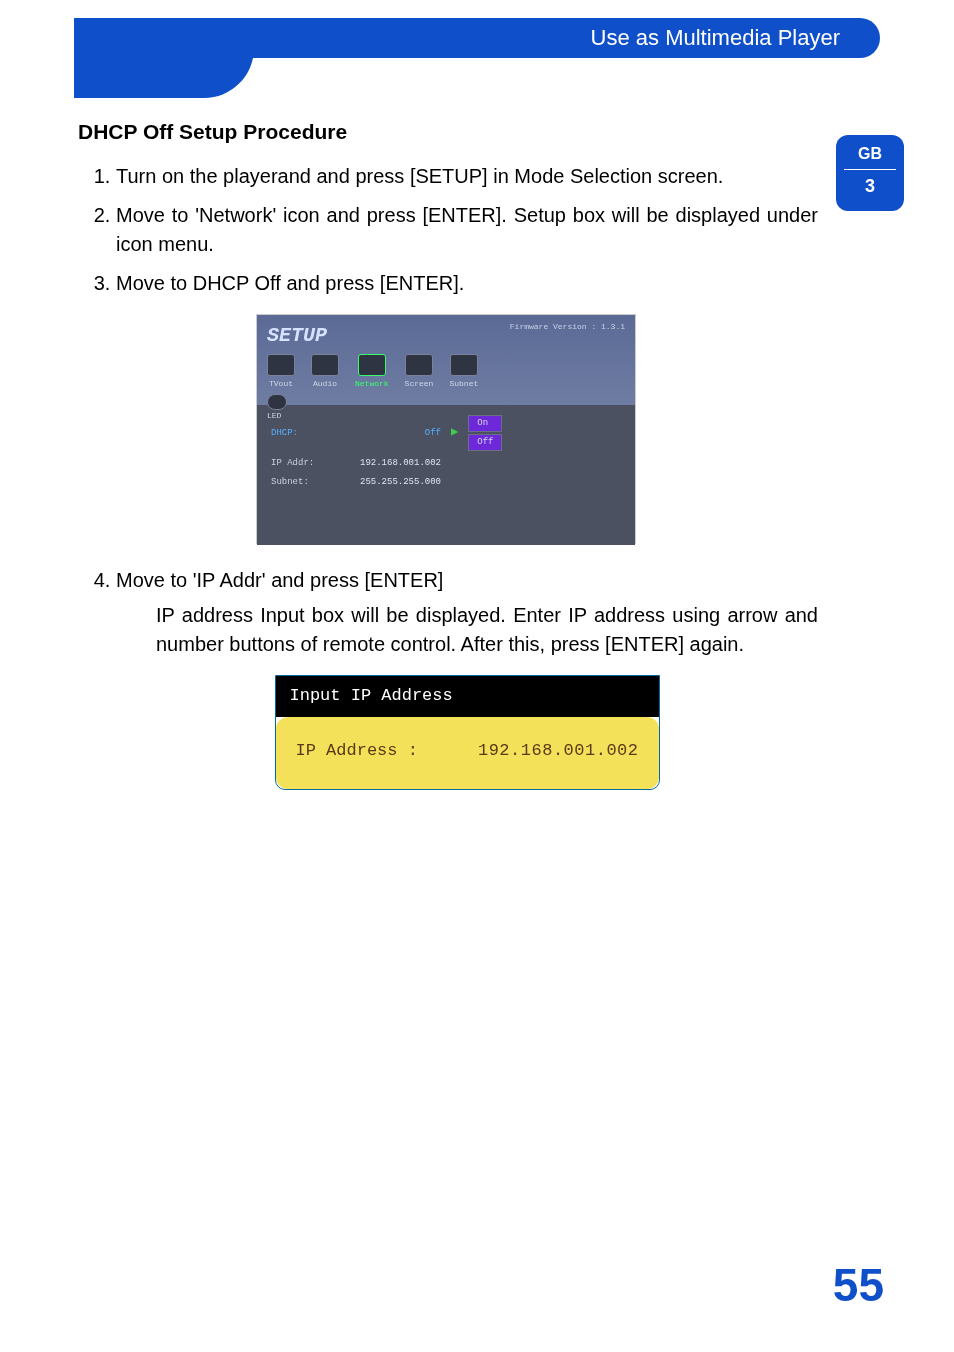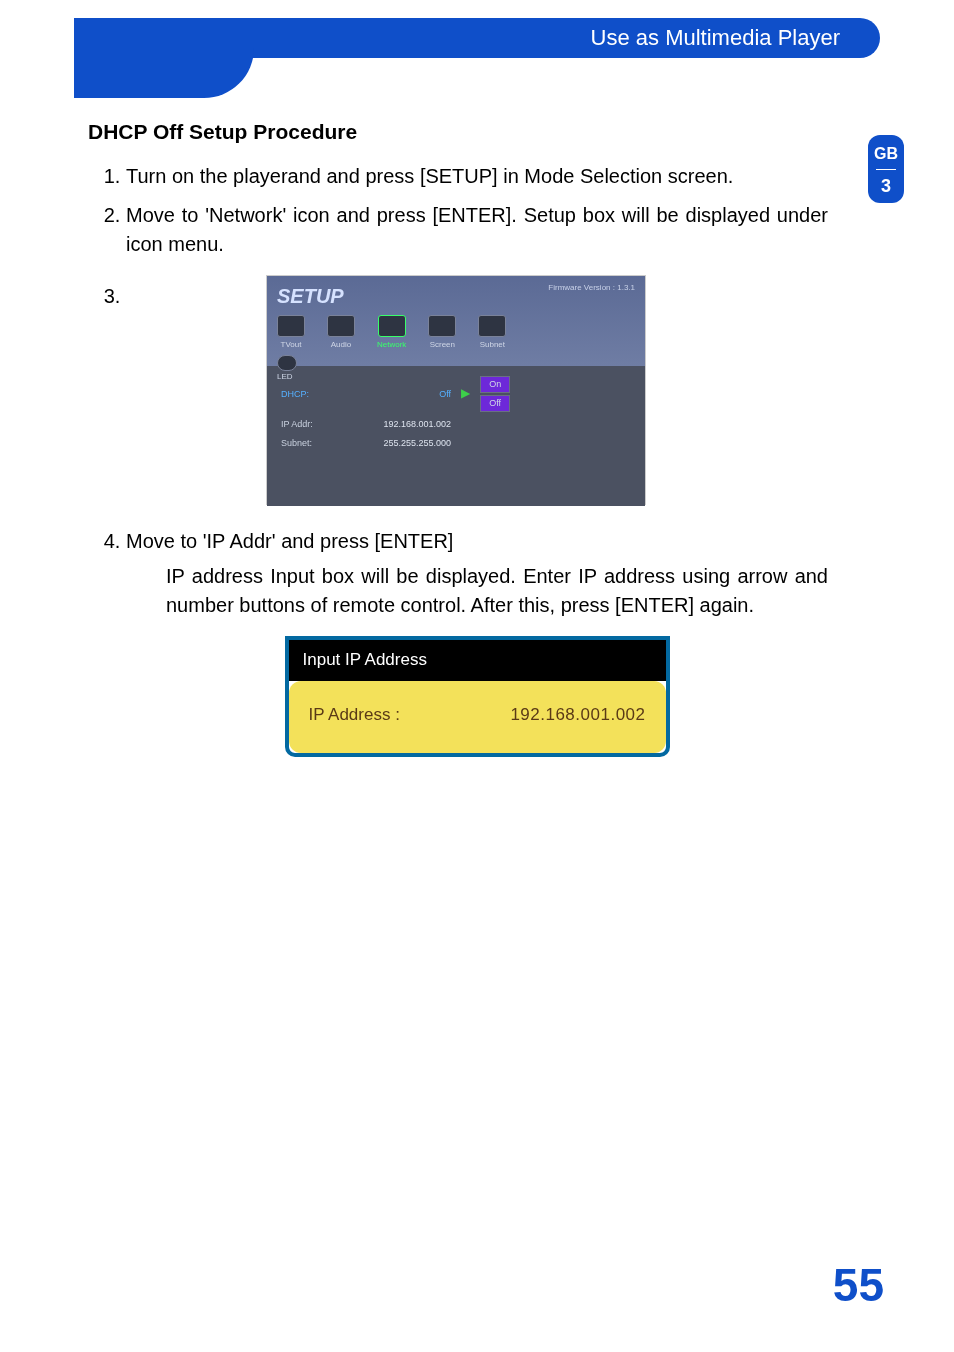--- a/index.html
+++ b/index.html
@@ -32,53 +32,53 @@
     position: absolute;
     top: 0; left: 0;
     width: 180px; height: 80px;
     background: #0f4fc9;
     border-bottom-right-radius: 50px;
   }
   .side-tab {
     position: absolute;
     right: 50px;
     top: 135px;
-    width: 36px;
+    width: 68px;
     background: #0f4fc9;
     color: #fff;
     border-radius: 12px;
     text-align: center;
-    padding: 10px 0 6px 0;
+    padding: 10px 0 14px 0;
     font-weight: bold;
   }
   .side-tab .lang { font-size: 16px; }
   .side-tab .divider { margin: 6px 8px; border-top: 1px solid #fff; }
   .side-tab .num { font-size: 18px; }
 
   .content {
     position: absolute;
     top: 120px;
-    left: 88px;
+    left: 78px;
     width: 740px;
   }
   .section-title {
     font-weight: bold;
     font-size: 21px;
     margin-bottom: 18px;
   }
   ol.steps {
     list-style: decimal;
     padding-left: 38px;
     font-size: 20px;
     line-height: 1.45;
   }
   ol.steps > li { margin-bottom: 10px; }
   .justified { text-align: justify; }
 
-  .figure { margin: 16px auto 22px auto; }
+  .figure { margin: 16px auto 22px auto; font-family: Liberation Mono, monospace; }
 
   
   .fig1 {
     width: 380px; height: 230px;
     margin-left: 140px;
     border: 1px solid #ccc;
     background: linear-gradient(#cfd3d7, #e5e8ec);
     padding: 10px 12px;
     position: relative;
     font-family: Arial, sans-serif;
@@ -112,40 +112,40 @@
     font-size:10px;
   }
   .fig2 .setup-top {
     background: linear-gradient(#5b6a95,#6f7da4);
     height: 90px;
     padding: 6px 10px;
     position:relative;
   }
   .fig2 .setup-title { color:#d6e2ff; font-size:20px; font-weight:bold; font-style:italic; }
   .fig2 .firmware { position:absolute; top:6px; right:10px; font-size:8px; color:#c8d1e8;}
-  .fig2 .setup-tabs { display:flex; gap:22px; margin-top:4px; align-items:flex-end;}
+  .fig2 .setup-tabs { display:flex; gap:16px; margin-top:4px; align-items:flex-end;}
   .fig2 .tab { text-align:center; font-size:8px; color:#cfd6e6;}
   .fig2 .tab.sel .tab-lbl{ color:#39ff6a; }
   .fig2 .tab-ic { width:28px; height:22px; background:#2e3442; border:1px solid #7a8299; margin:0 auto 2px; border-radius:3px;}
   .fig2 .tab-ic.sel{ border-color:#39ff6a;}
   .fig2 .led-row { margin-top:4px; }
   .fig2 .led-ic{ width:20px;height:16px;border:1px solid #7a8299;background:#2e3442;border-radius:10px;}
   .fig2 .setup-body { padding:10px 14px; background:#4b5161; height:140px;}
   .fig2 .srow { display:flex; align-items:center; gap:10px; margin-bottom:6px; font-size:9px;}
   .fig2 .srow .lbl{ width:50px; color:#c9d1df;}
   .fig2 .srow.active .lbl{ color:#55b0ff;}
   .fig2 .srow .val{ width:110px; color:#dde3ee; text-align:right;}
   .fig2 .srow.active .val{ color:#55b0ff;}
   .fig2 .play-arrow{ color:#3dcf4a; font-size:12px;}
   .fig2 .opt-box{ background:#6d28d9; border:1px solid #6a7083; padding:1px 8px; color:#cfd6e6;}
 
   
   .fig3 {
     width: 385px;
-    border:4px solid #0369a1;
+    border:1px solid #0369a1;
     border-radius:0 0 10px 10px;
     overflow:hidden;
   }
   .fig3 .ip-head{
     background:#000; color:#fff; padding:8px 14px; font-size:17px;
   }
   .fig3 .ip-body{
     background:#f3e15a;
     padding:22px 20px 26px;
     display:flex; justify-content:space-between;
@@ -185,20 +185,21 @@
       <span>Turn on the playerand and press [SETUP] in Mode Selection screen.</span>
 
       
     </li>
 
     <li class="justified">
       <span>Move to 'Network' icon and press [ENTER]. Setup box will be displayed under icon menu.</span>
     </li>
 
     <li>
+      <span>Move to DHCP Off and press [ENTER].</span>
 
       
       <div class="figure fig2">
         <div class="setup-top">
           <div class="setup-title">SETUP</div>
           <div class="firmware">Firmware Version : 1.3.1</div>
           <div class="setup-tabs">
             <div class="tab">
                 <div class="tab-ic"></div>
                 <div class="tab-lbl">TVout</div>

